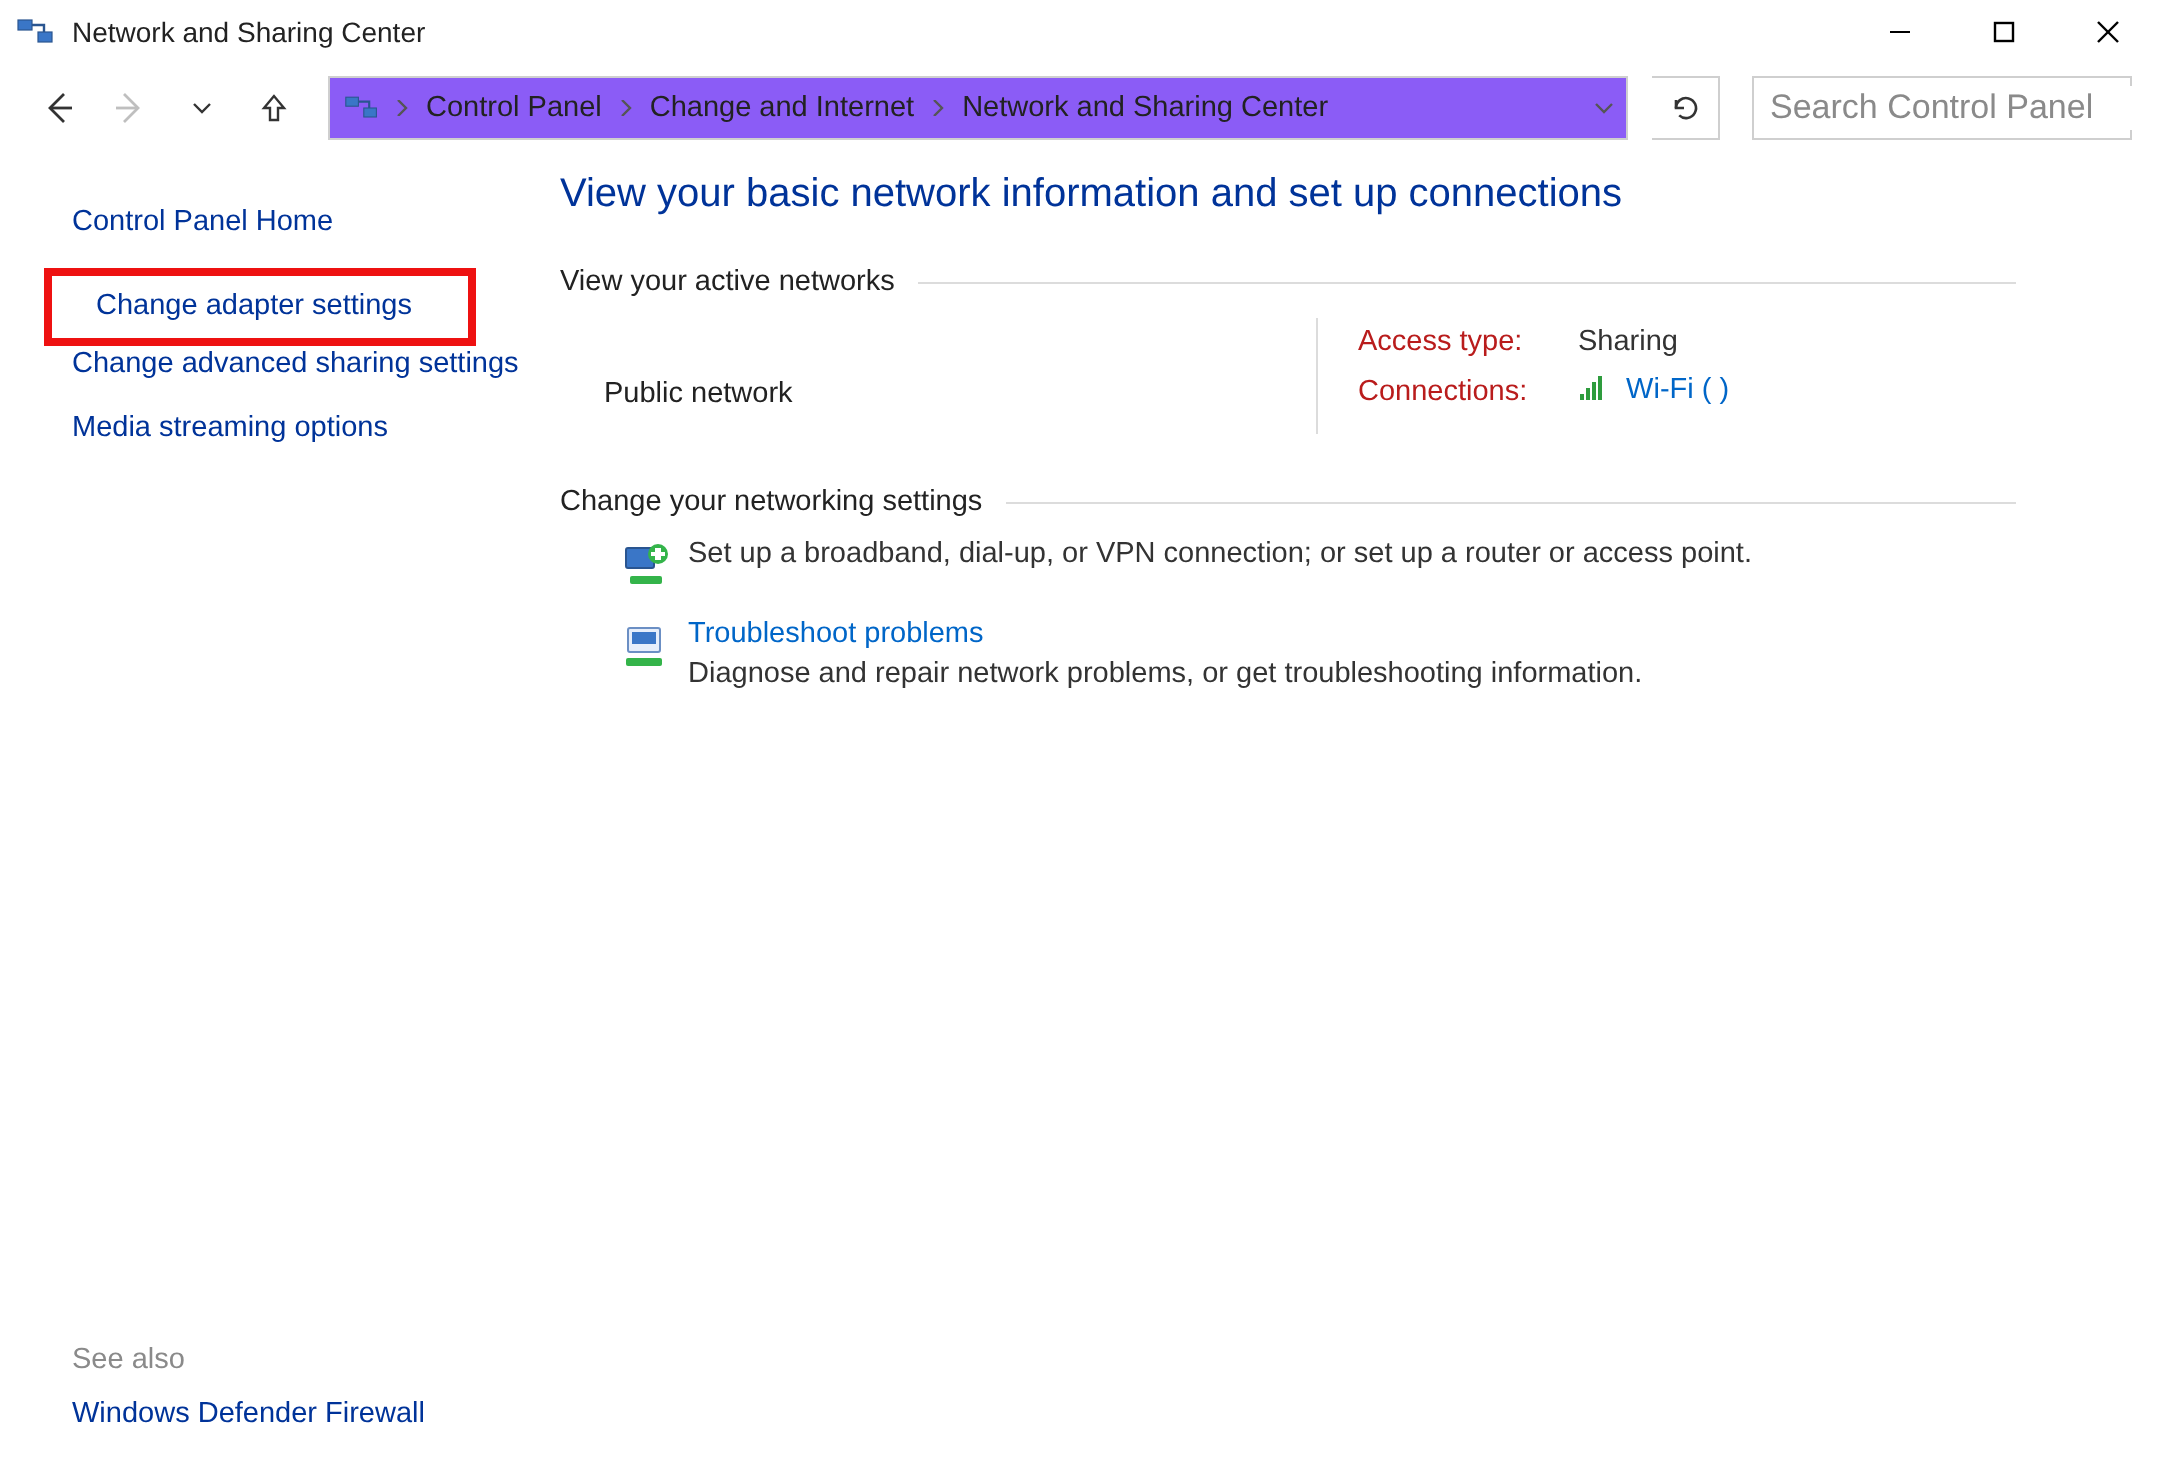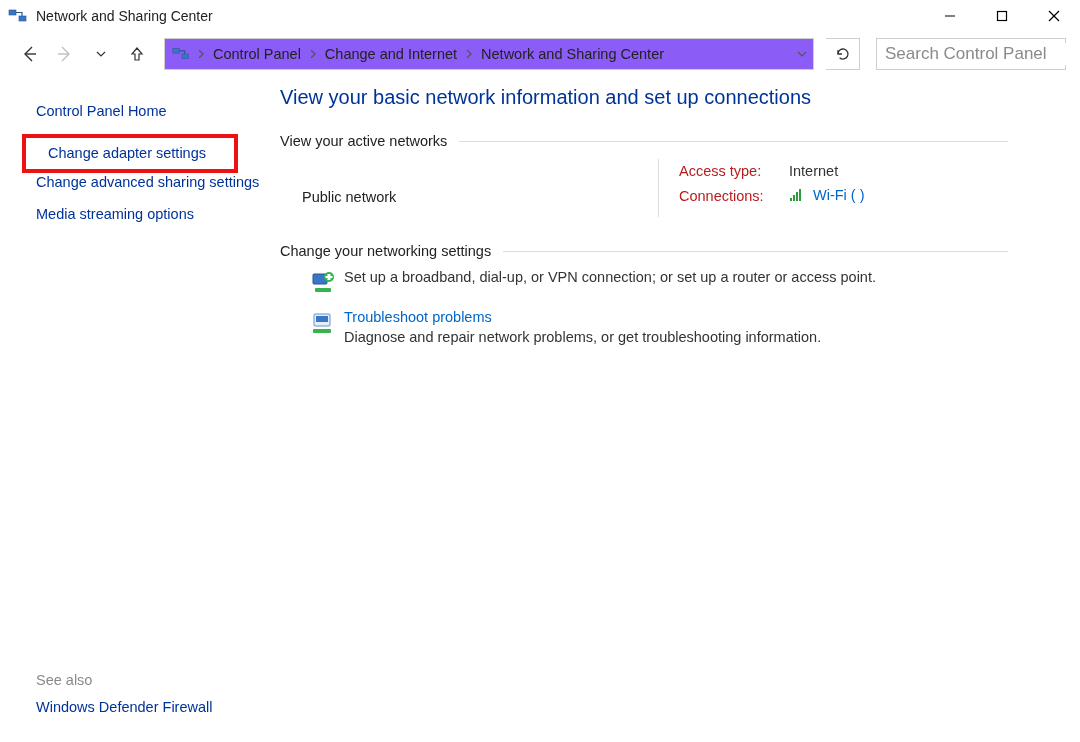--- a/index.html
+++ b/index.html
@@ -341,21 +341,21 @@
     </div>
 
     <div class="network-block">
       <div class="net-left">
         <div>Public network</div>
       </div>
       <div class="net-divider"></div>
       <div class="net-right">
         <div class="net-row">
           <span class="net-key">Access type:</span>
-          <span class="net-val">Internet</span>
+          <span class="net-val">Sharing</span>
         </div>
         <div class="net-row">
           <span class="net-key">Connections:</span>
           <span class="net-val">
             <span class="wifi-icon">
               <svg width="16" height="14" viewBox="0 0 16 14">
                 <rect x="1" y="10" width="2" height="3" fill="#2e9c3d"></rect>
                 <rect x="4" y="7" width="2" height="6" fill="#2e9c3d"></rect>
                 <rect x="7" y="4" width="2" height="9" fill="#2e9c3d"></rect>
                 <rect x="10" y="1" width="2" height="12" fill="#2e9c3d"></rect>

